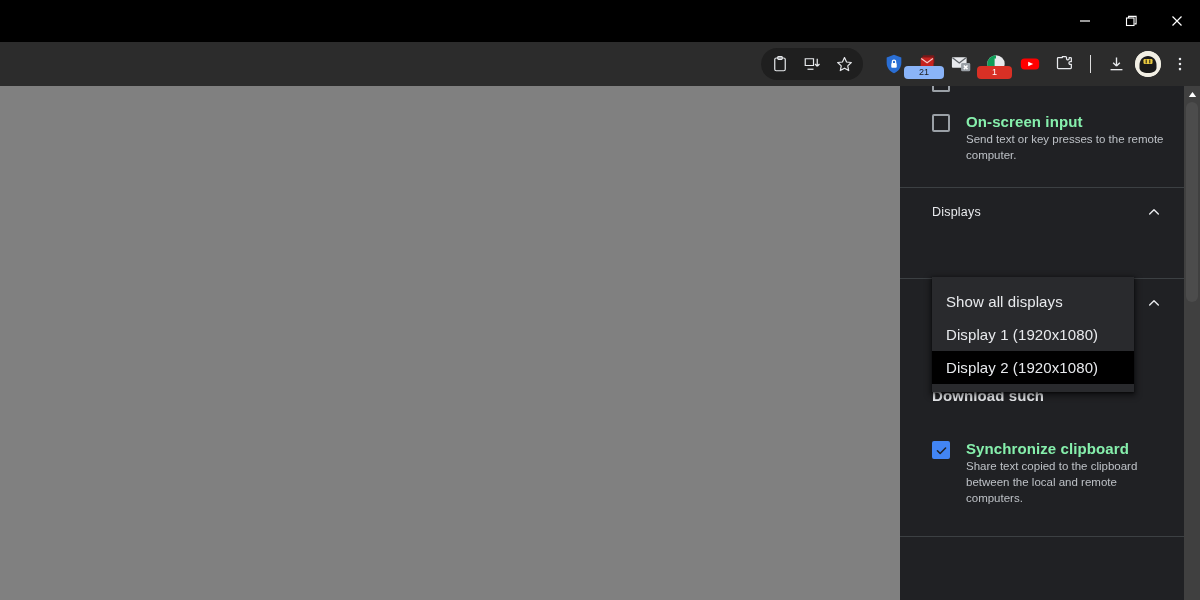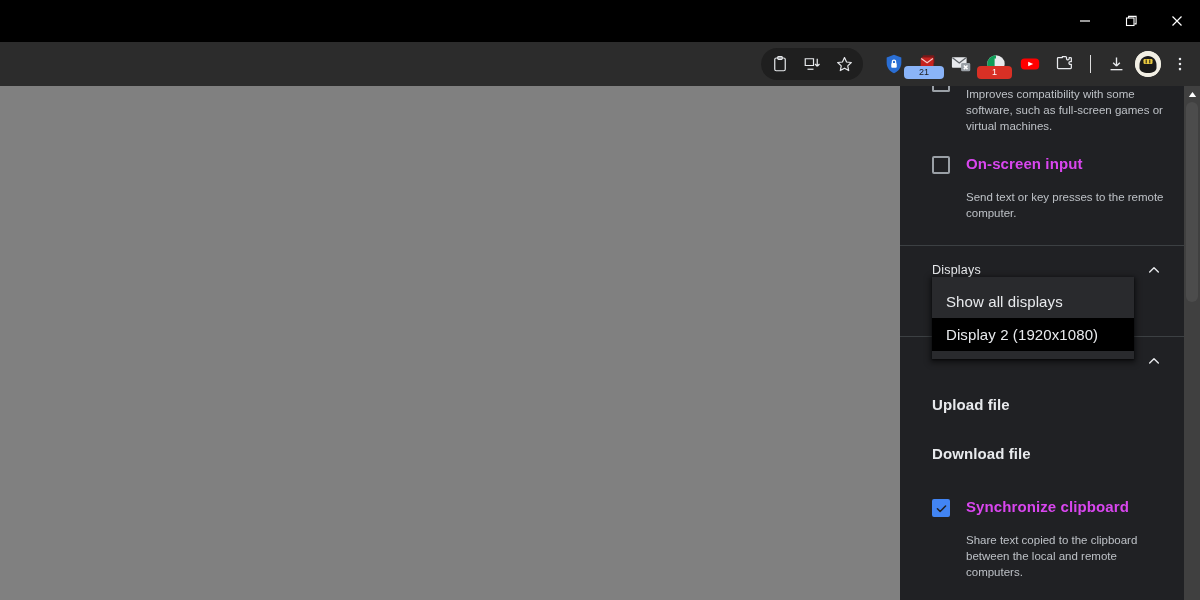--- a/index.html
+++ b/index.html
@@ -100,26 +100,26 @@
     border: 2px solid #9aa0a6; border-radius: 2px;
     margin-right: 16px; margin-top: 2px;
     background: transparent;
   }
   .cbox.checked {
     background: #4285f4; border-color: #4285f4;
     display: flex; align-items: center; justify-content: center;
   }
   .cb-texts { min-width: 0; }
   .cb-title {
-    font-size: 15px; font-weight: bold; color: #d946ef;
+    font-size: 15px; font-weight: bold; color: #86efac;
     line-height: 19px; letter-spacing: 0.1px;
   }
   .cb-sub {
     font-size: 11.5px; color: #bdc1c6; line-height: 16px;
-    margin-top: 16px;
+    margin-top: 0;
   }
   .cb-sub-only {
     font-size: 11.5px; color: #bdc1c6; line-height: 16px;
   }
 
   
   .partial-row {
     display: flex; align-items: flex-start;
     padding: 0 16px 10px 32px;
   }
@@ -314,23 +314,20 @@
 
 <div class="page">
 
   <div class="viewport"></div>
 
   <div class="panel">
     <div class="panel-scroll">
 
       <div class="partial-row">
         <div class="cbox-clip"></div>
-        <div class="cb-texts">
-          <div class="cb-sub-only">Improves compatibility with some software, such as full-screen games or virtual machines.</div>
-        </div>
       </div>
 
       <div class="cb-row">
         <div class="cbox"></div>
         <div class="cb-texts">
           <div class="cb-title">On-screen input</div>
           <div class="cb-sub">Send text or key presses to the remote computer.</div>
         </div>
       </div>
 
@@ -355,41 +352,42 @@
           <svg width="16" height="16" viewBox="0 0 24 24">
             <path d="M5.5 15l6.5-6.5 6.5 6.5" fill="none" stroke="#e8eaed" stroke-width="2.1" stroke-linecap="round" stroke-linejoin="round"></path>
           </svg>
         </span>
       </div>
 
       <div class="link-row">Upload file</div>
 
       <div style="height:10px"></div>
 
-      <div class="link-row">Download file</div>
+      <div class="link-row">Download such</div>
 
       <div style="height:14px"></div>
 
       <div class="cb-row">
         <div class="cbox checked">
           <svg width="13" height="13" viewBox="0 0 24 24">
             <path d="M4.5 12.5l5 5 10-10" fill="none" stroke="#202124" stroke-width="2.8" stroke-linecap="round" stroke-linejoin="round"></path>
           </svg>
         </div>
         <div class="cb-texts">
           <div class="cb-title">Synchronize clipboard</div>
           <div class="cb-sub">Share text copied to the clipboard between the local and remote computers.</div>
         </div>
       </div>
 
       <div style="height:20px"></div>
       <div class="hdivider"></div>
 
       <div class="dropdown">
         <div class="dd-item">Show all displays</div>
+        <div class="dd-item">Display 1 (1920x1080)</div>
         <div class="dd-item selected">Display 2 (1920x1080)</div>
       </div>
 
     </div>
   </div>
 
   <div class="panel-edge"></div>
 
   <div class="scrollbar">
     <div class="sb-arrow">

